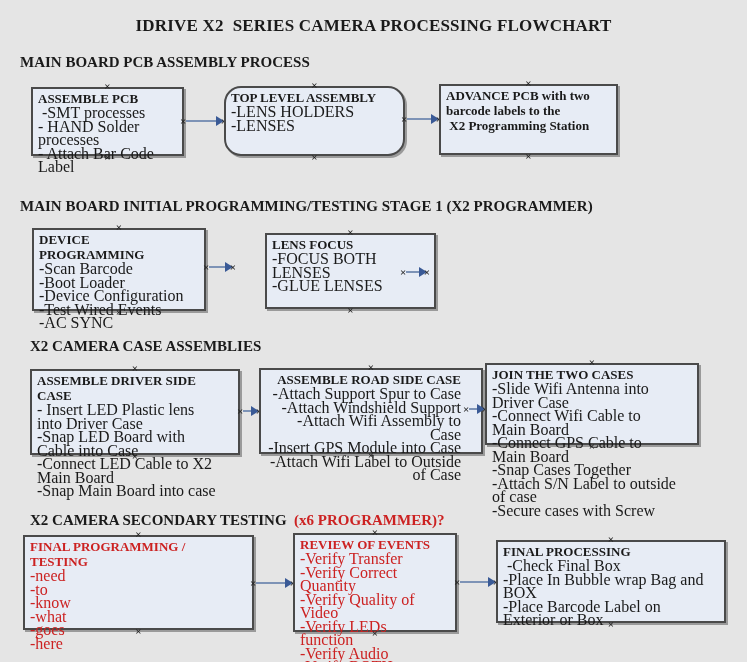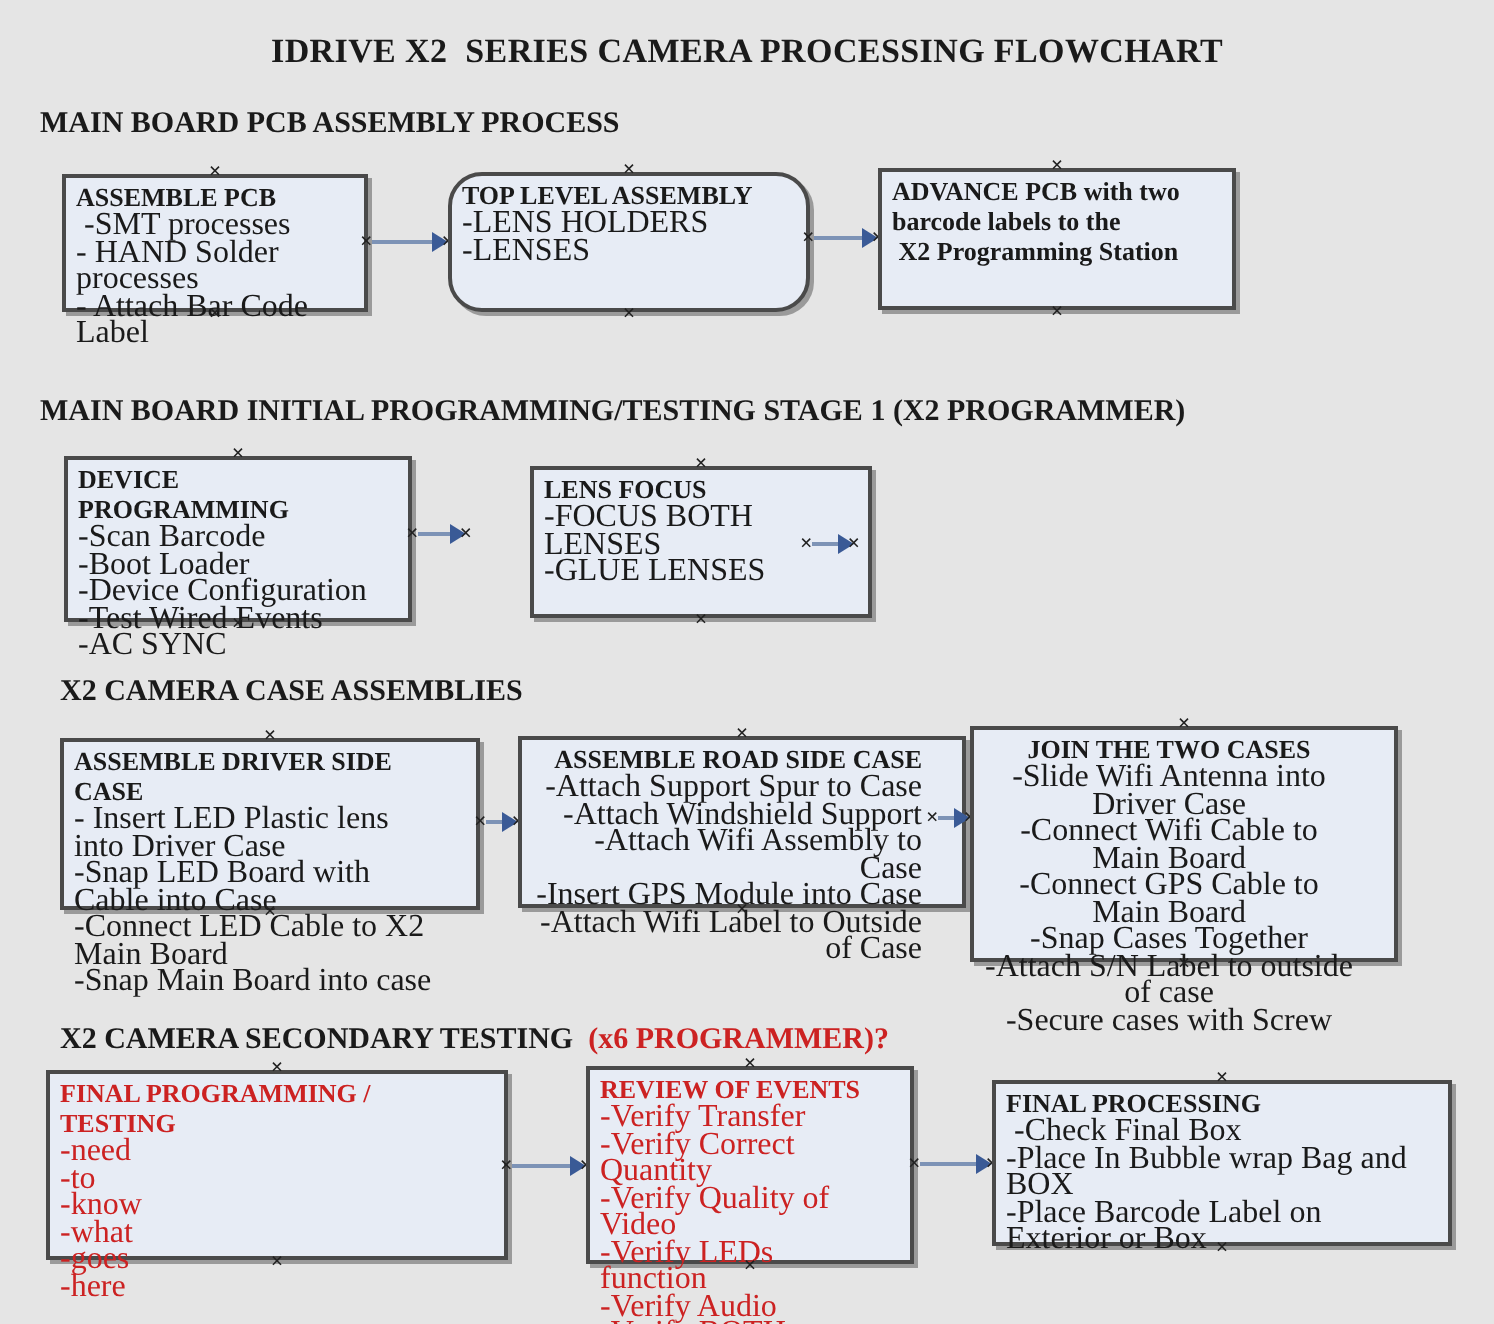--- a/index.html
+++ b/index.html
@@ -152,21 +152,21 @@
         <div class="box-line">-Insert GPS Module into Case</div>
         <div class="box-line">-Attach Wifi Label to Outside of Case</div>
       </div>
   </div>
 
   <div class="connector" style="left:467px;top:403px;width:18px;">
       <span class="c-line"></span>
       <span class="c-head"></span>
     </div>
 
-  <div class="box" style="left:485px;top:363px;width:214px;height:118px;text-align:center;">
+  <div class="box" style="left:485px;top:363px;width:214px;height:82px;">
     <div class="box-title">JOIN THE TWO CASES</div>
     <div>
         <div class="box-line">-Slide Wifi Antenna into Driver Case</div>
         <div class="box-line">-Connect Wifi Cable to Main Board</div>
         <div class="box-line">-Connect GPS Cable to Main Board</div>
         <div class="box-line">-Snap Cases Together</div>
         <div class="box-line">-Attach S/N Label to outside of case</div>
         <div class="box-line">-Secure cases with Screw</div>
       </div>
   </div>

